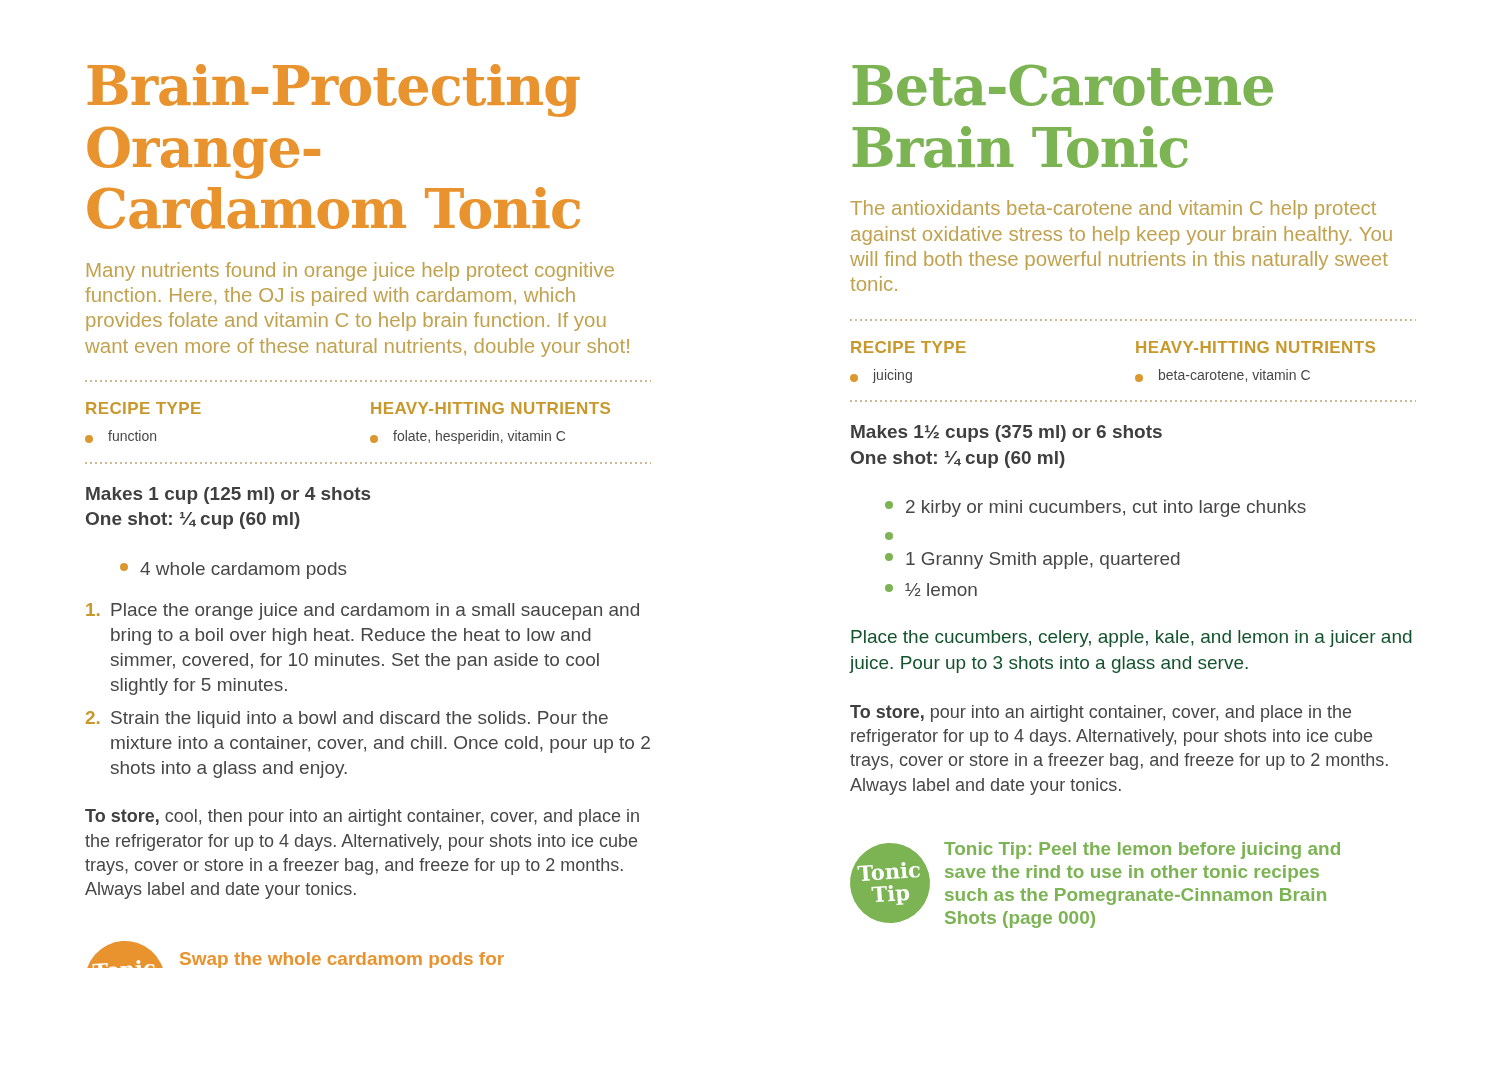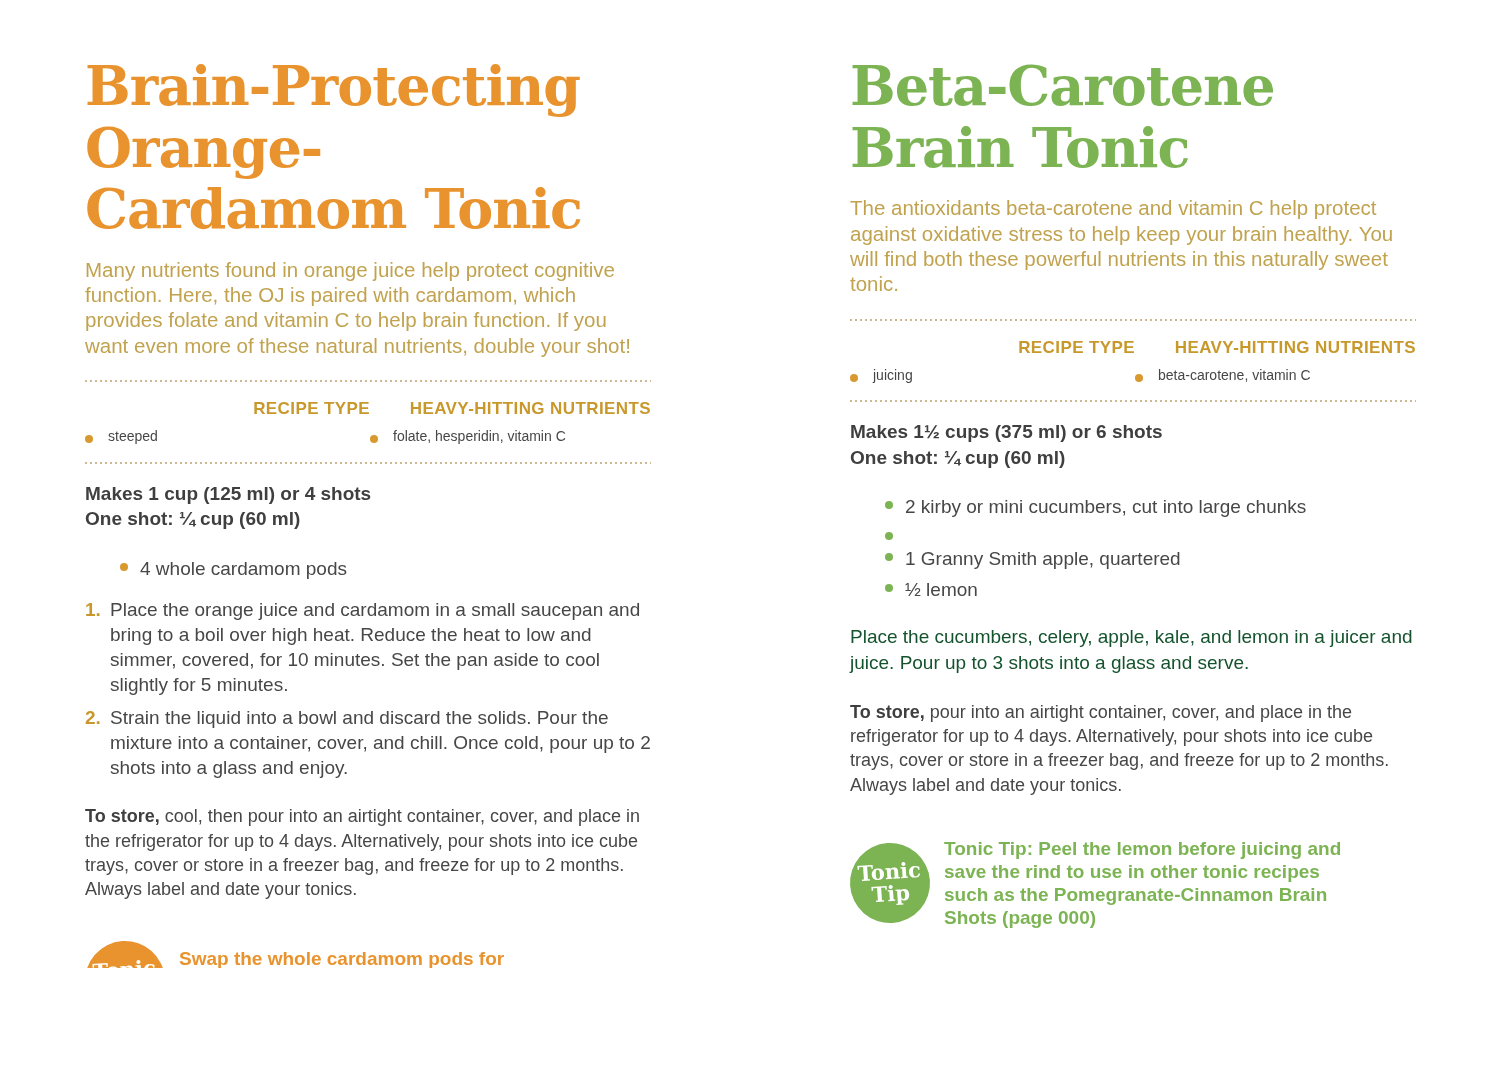--- a/index.html
+++ b/index.html
@@ -18,21 +18,21 @@
 
   
   .intro{color:#C1A24E;font-size:20.5px;line-height:1.24;margin:0 0 22px;font-weight:500;}
 
   
   .dotted{height:2px;margin:0 0 17px;
           background-image:repeating-linear-gradient(to right,#CDB894 0 2px,transparent 2px 5px);}
 
   
   .meta-row{display:flex;margin-bottom:16px;}
-  .meta-col{width:285px;flex:none;text-align:right;}
+  .meta-col{width:285px;flex:none;}
   .meta-col:last-child{width:auto;flex:1;}
   .meta-heading{color:#C8982B;font-weight:bold;font-size:17px;letter-spacing:.4px;margin-bottom:9px;}
   .meta-item{display:flex;gap:15px;color:#474747;font-size:14px;line-height:1.25;}
 
   
   .dot{width:8px;height:8px;border-radius:50%;flex:none;margin-top:7px;}
   .dot-gold{background:#D9992F;}
   .dot-green{background:#7CB454;}
 
   
@@ -81,21 +81,21 @@
 
     <p class="intro">Many nutrients found in orange juice help protect cognitive function. Here, the OJ is paired with cardamom, which provides folate and vitamin C to help brain function. If you want even more of these natural nutrients, double your shot!</p>
 
     <div class="dotted"></div>
 
     <div class="meta-row">
       <div class="meta-col">
         <div class="meta-heading">RECIPE TYPE</div>
         <div class="meta-item">
           <span class="dot dot-gold"></span>
-          <span>steeped</span>
+          <span>function</span>
         </div>
       </div>
       <div class="meta-col">
         <div class="meta-heading">HEAVY-HITTING NUTRIENTS</div>
         <div class="meta-item">
           <span class="dot dot-gold"></span>
           <span>folate, hesperidin, vitamin C</span>
         </div>
       </div>
     </div>

